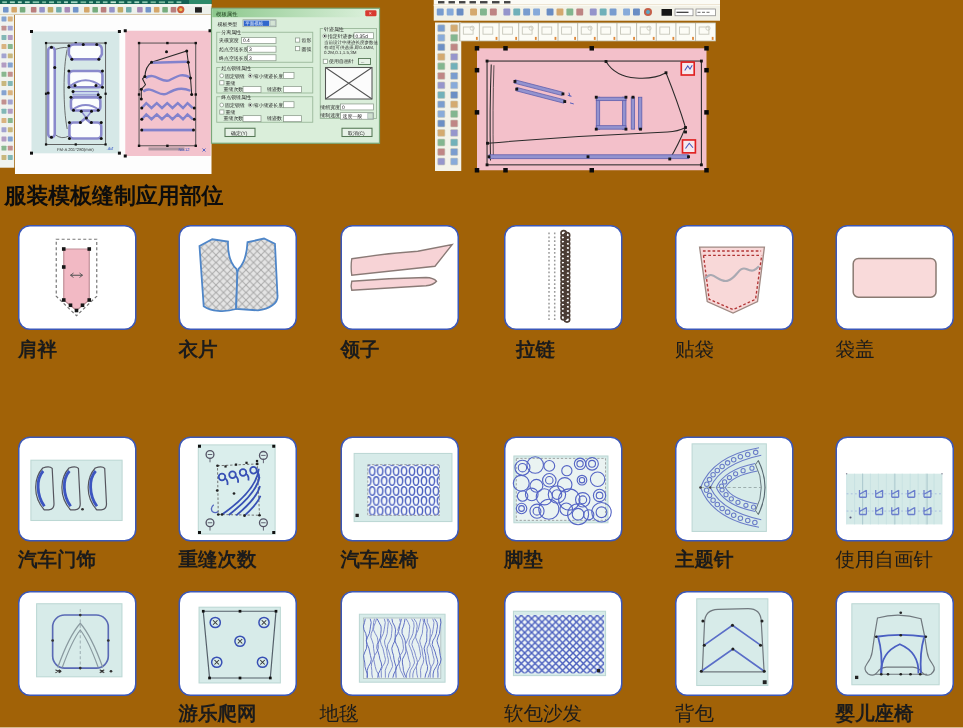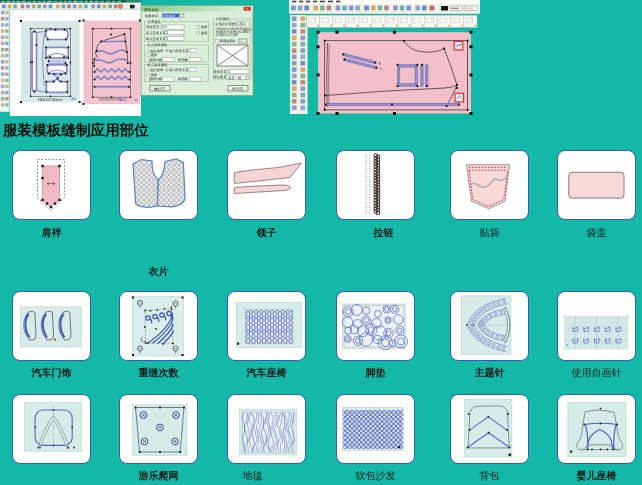--- a/index.html
+++ b/index.html
@@ -1,19 +1,19 @@
 <!DOCTYPE html>
 <html><head><meta charset="utf-8">
 <style>
 html,body{margin:0;padding:0;background:#fff;}
-#page{position:relative;width:642px;height:485px;background:#14b8a6;overflow:hidden;
+#page{position:relative;width:642px;height:485px;background:#a16207;overflow:hidden;
  font-family:"Liberation Sans",sans-serif;}
 .card{position:absolute;width:79px;height:70px;border:1.7px solid #3b57b8;border-radius:8px;
  background:#fff;box-sizing:border-box;}
-.lb{position:absolute;width:79px;text-align:center;font-size:10px;line-height:13px;color:#1b1b1b;}
+.lb{position:absolute;width:79px;font-size:13px;line-height:13px;color:#1b1b1b;}
 .b{font-weight:700;}
 .hdr{position:absolute;font-size:14.6px;font-weight:700;color:#0d0d0d;letter-spacing:0px;}
 svg{display:block}
 </style></head><body>
 <div id="page">
 
 <svg style="position:absolute;left:0;top:0" width="255" height="116" viewBox="0 0 255 116">
 
 <g>
         <rect x="0" y="0" width="141" height="2.8" fill="#116152"></rect>
@@ -532,21 +532,21 @@
       <defs>
         <pattern id="hx" width="5" height="5" patternUnits="userSpaceOnUse">
           <rect width="5" height="5" fill="#e4e4e4"></rect>
           <path d="M0 0 L5 5 M5 0 L0 5" stroke="#ababab" stroke-width="0.7"></path>
         </pattern>
       </defs>
       <path d="M14 14 L22.5 9.5 L33 11 C32.8 18 34.5 25.5 38.6 29.3 L39.3 31.5 L38.4 56 C30.5 58.4 21.5 57.6 16.8 54.2 Z" stroke="#4f86c8" stroke-width="1.2" fill="url(#hx)"></path>
       <path d="M46 11.5 L57 9 L64.3 12.5 L66 47.3 C66.5 51.8 60.8 56.2 53 56.9 L38.4 56 L39.3 31.5 L40 29.3 C44.3 25.3 45.6 18 46 11.5 Z" stroke="#4f86c8" stroke-width="1.2" fill="url(#hx)"></path>
     </svg>
 
-<div class="lb b" style="left:119.0px;top:225.8px;margin-top:39px;">衣片</div>
+<div class="lb b" style="left:119.0px;top:225.8px;">衣片</div>
 
 <div class="card" style="left:227.0px;top:149.5px;"></div>
 
 <svg style="position:absolute;left:227.0px;top:149.5px" width="78" height="70" viewBox="0 0 78 70">
       <path d="M7.5 22.5 q22 -3.5 44 -5 l23 -4.5 l-11.5 14.5 l-55.5 6 q-0.8 -5.5 0 -11 z" fill="#f7d3d6" stroke="#8a7a76" stroke-width="0.9"></path>
       <path d="M7.5 37.5 q25 -2 49.5 -2.5 q5 0.2 7 2.5 q-2 2.5 -7 3 l-49.5 3 q-0.8 -3 0 -6 z" fill="#f7d3d6" stroke="#8a7a76" stroke-width="0.9"></path>
     </svg>
 
 <div class="lb b" style="left:227.0px;top:225.8px;">领子</div>
 

